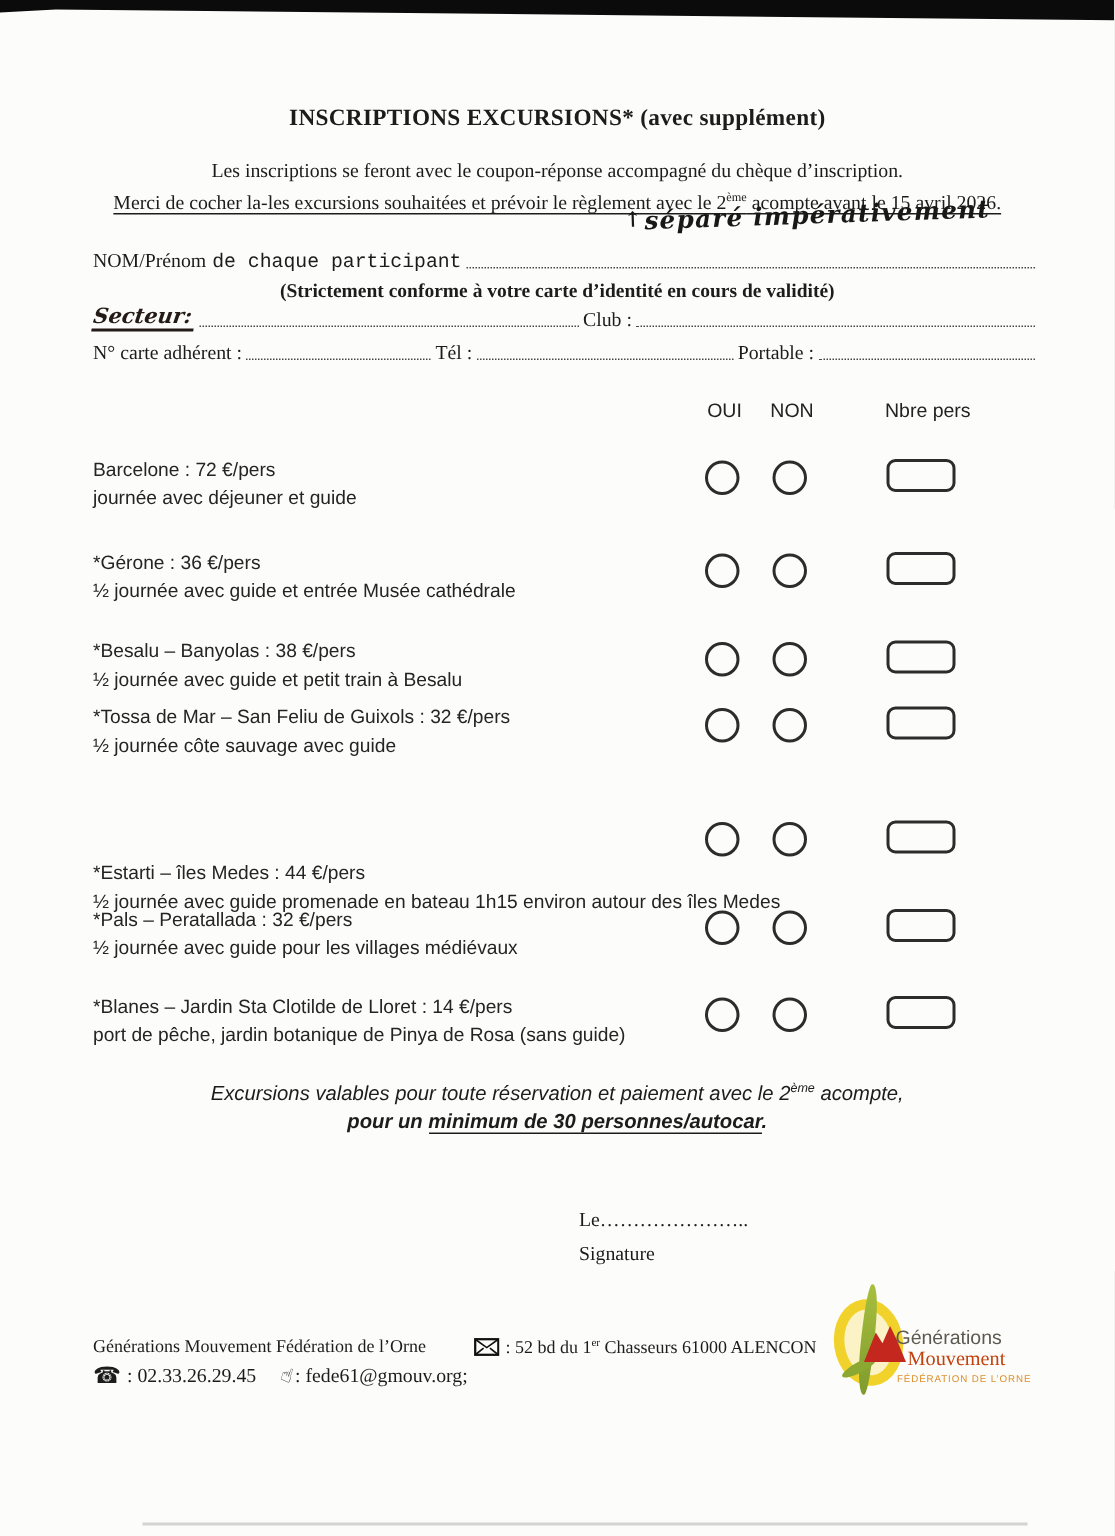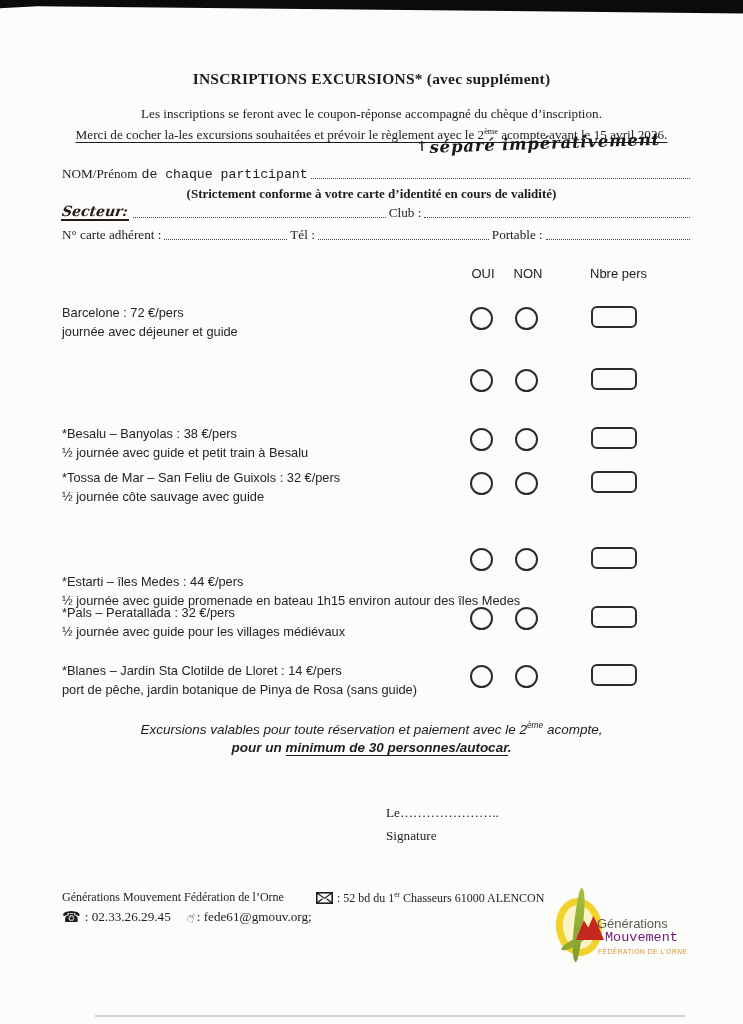--- a/index.html
+++ b/index.html
@@ -61,34 +61,34 @@
   .sig-date { left:386px; top:805px; font-size:13.2px; }
   .sig-label { left:386px; top:828px; font-size:13.2px; }
 
   .footer1 { left:62px; top:890px; width:600px; display:flex; align-items:flex-start; font-size:12px; }
   .footer2 { left:62px; top:909px; width:480px; display:flex; align-items:center; font-size:13.2px; }
   .env-icon { margin:2px 4px 0 32px; }
   .glyph { font-family:"DejaVu Sans", sans-serif; font-size:15px; line-height:15px; }
   .hand { display:inline-block; transform:rotate(18deg); margin:0 2px 0 16px; font-size:13px; }
 
   
-  .logo { left:552px; top:888px; width:175px; height:105px; }
+  .logo { left:552px; top:856px; width:175px; height:105px; }
   .logo-sun { position:absolute; left:4px; top:10px; width:46px; height:58px; border-radius:50%;
     border:7px solid #f0d22a; background:#fbf3c6; box-sizing:border-box; transform:rotate(-8deg); }
   .logo-leaf-main { position:absolute; left:22px; top:0px; width:9px; height:74px;
     background:linear-gradient(#a8bf3e,#7e9b2d); border-radius:50% 50% 45% 55%/65% 35% 60% 40%;
     transform:rotate(5deg); }
   .logo-leaf-side { position:absolute; left:8px; top:52px; width:26px; height:7px;
     background:#8aa832; border-radius:50%; transform:rotate(-28deg); }
   .logo-mountain { position:absolute; left:24px; top:28px; width:28px; height:24px; background:#c3271e;
     clip-path:polygon(0 100%,28% 18%,44% 48%,62% 0,78% 38%,100% 100%); }
   .logo-t1 { position:absolute; left:45px; top:28px; font-family:"Liberation Sans", sans-serif;
     font-size:13px; color:#5c5950; }
-  .logo-t2 { position:absolute; left:53px; top:42px; font-family:Liberation Mono, monospace;
-    font-size:13.5px; color:#701a75; }
+  .logo-t2 { position:absolute; left:53px; top:42px; font-family:Liberation Serif, serif;
+    font-size:13.5px; color:#c2410c; }
   .logo-t3 { position:absolute; left:46px; top:60px; font-family:"Liberation Sans", sans-serif;
     font-size:6.5px; letter-spacing:.6px; color:#dd8f2a; }
 </style>
 </head>
 <body>
 
 <div class="page">
 
   <div class="scan-top"></div>
 
@@ -130,20 +130,24 @@
     <div class="ex-text">
       <div>Barcelone : 72 €/pers</div>
       <div>journée avec déjeuner et guide</div>
     </div>
     <span class="radio oui"></span>
     <span class="radio non"></span>
     <span class="numbox"></span>
   </div>
 
   <div class="abs ex-row" style="top:365px;">
+    <div class="ex-text">
+      <div>*Gérone : 36 €/pers</div>
+      <div>½ journée avec guide et entrée Musée cathédrale</div>
+    </div>
     <span class="radio oui"></span>
     <span class="radio non"></span>
     <span class="numbox"></span>
   </div>
 
   <div class="abs ex-row" style="top:424px;">
     <div class="ex-text">
       <div>*Besalu – Banyolas : 38 €/pers</div>
       <div>½ journée avec guide et petit train à Besalu</div>
     </div>

